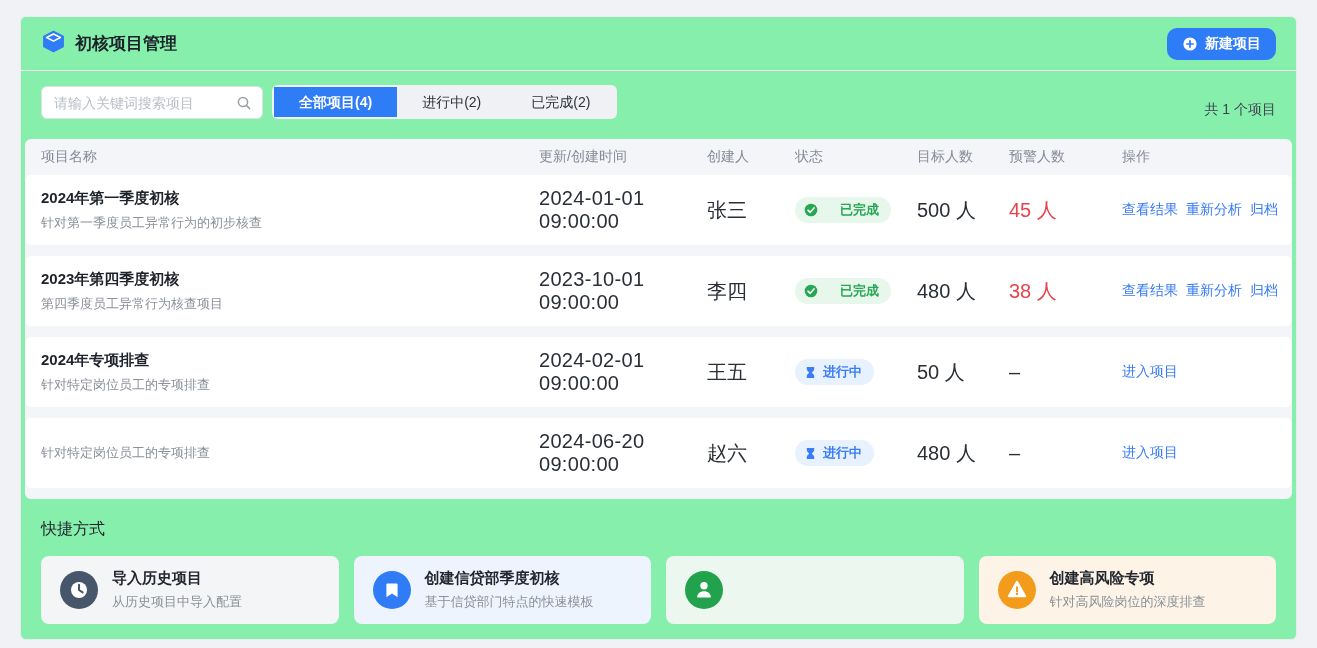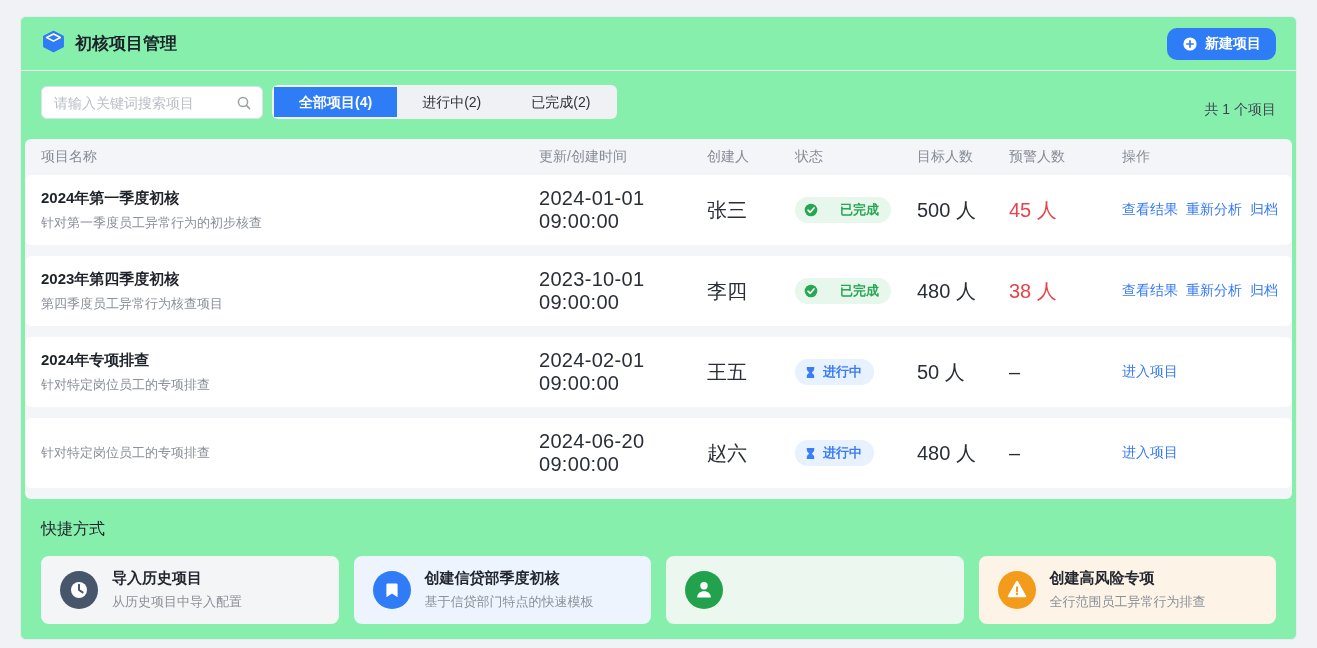--- a/index.html
+++ b/index.html
@@ -250,20 +250,20 @@
 
       <div class="scard c3">
         <svg class="icon-circle" viewBox="0 0 38 38">
           <circle cx="19" cy="19" r="19" fill="#f39c1c"></circle>
           <path d="M19 10.8 L27.2 25.2 H10.8 Z" fill="#ffffff" stroke="#ffffff" stroke-width="2" stroke-linejoin="round"></path>
           <path d="M19 16.2 V20.4" stroke="#f39c1c" stroke-width="2" stroke-linecap="round"></path>
           <circle cx="19" cy="22.9" r="1.2" fill="#f39c1c"></circle>
         </svg>
         <div>
           <div class="scard-title">创建高风险专项</div>
-          <div class="scard-desc">全行范围员工异常行为排查</div>
+          <div class="scard-desc">针对高风险岗位的深度排查</div>
         </div>
       </div>
 
     </div>
   </div>
 
 </div>
 
 </body></html>

